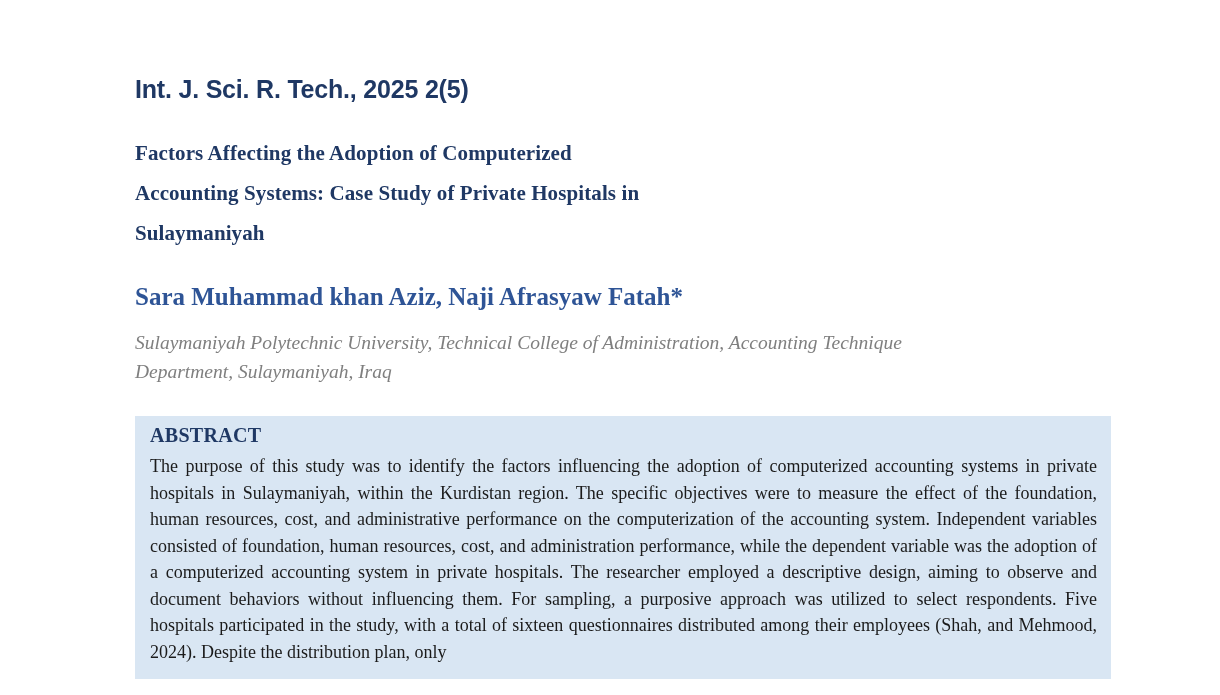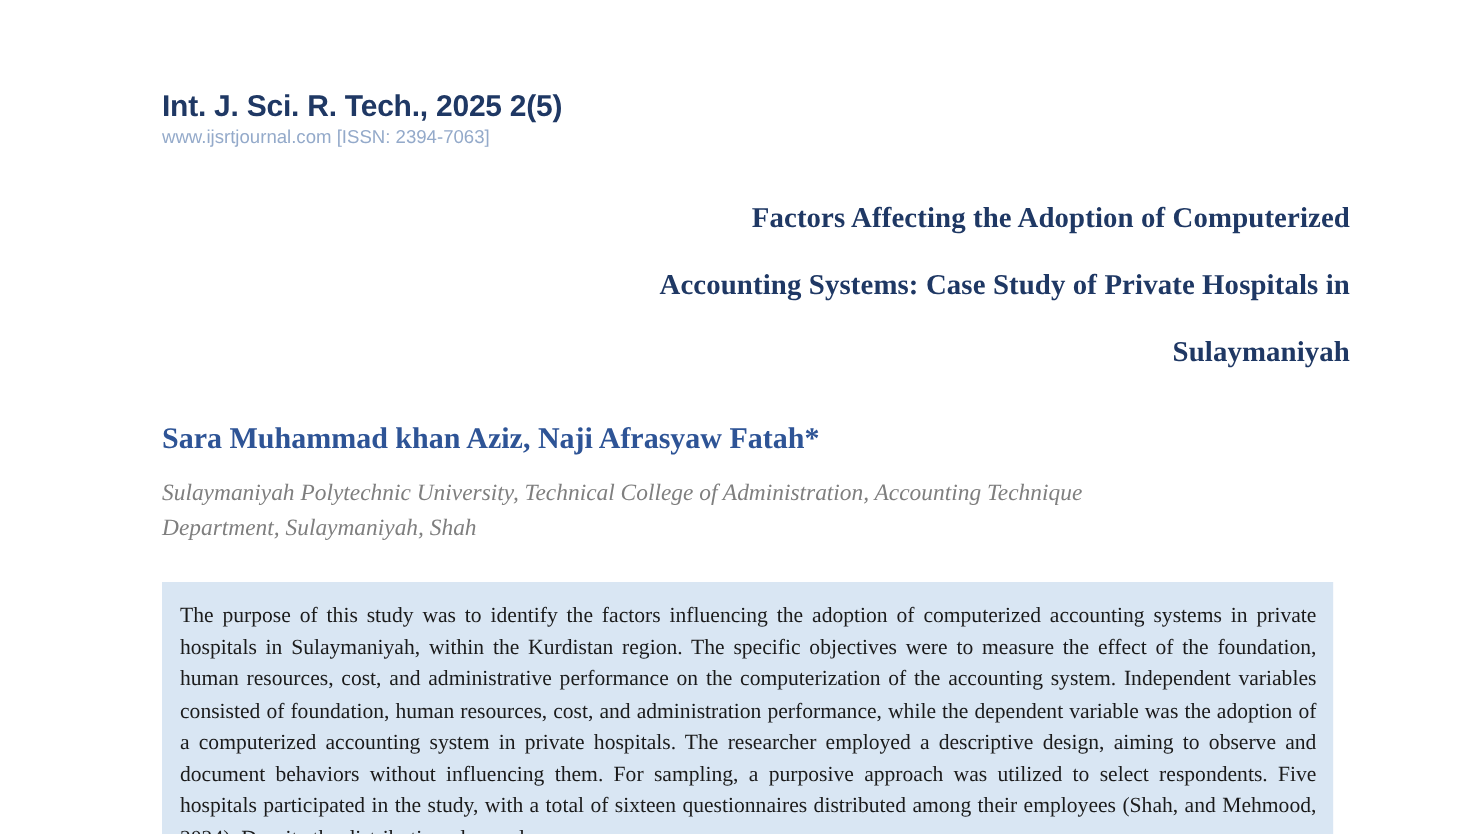--- a/index.html
+++ b/index.html
@@ -62,26 +62,25 @@
     font-style: italic;
     font-size: 25px;
     color: var(--article_type_blue);
     margin-top: 1px;
   }
   
   .paper-title {
     margin-top: 29px;
     font-family: "Liberation Serif", serif;
     font-weight: bold;
-    font-size: 24px;
-    line-height: 56px;
+    font-size: 21px;
+    line-height: 40px;
     color: var(--navy);
     white-space: pre-line;
     letter-spacing: 0.1px;
-    text-align: right;
   }
   .authors {
     margin-top: 30px;
     font-family: "Liberation Serif", serif;
     font-weight: bold;
     font-size: 25px;
     color: var(--author_blue);
   }
   .affiliation {
     margin-top: 17px;
@@ -118,31 +117,31 @@
 </style>
 </head>
 <body>
 
 <div class="page">
   <div class="content">
 
     <div class="header-row">
       <div class="journal-block">
         <div class="journal-title">Int. J. Sci. R. Tech., 2025 2(5)</div>
-        <div class="journal-url">www.ijsrtjournal.com [ISSN: 2394-7063]</div>
       </div>
     </div>
 
     <h1 class="paper-title">Factors Affecting the Adoption of Computerized
 Accounting Systems: Case Study of Private Hospitals in
 Sulaymaniyah</h1>
 
     <div class="authors">Sara Muhammad khan Aziz, Naji Afrasyaw Fatah*</div>
 
     <div class="affiliation">Sulaymaniyah Polytechnic University, Technical College of Administration, Accounting Technique
-Department, Sulaymaniyah, Shah</div>
+Department, Sulaymaniyah, Iraq</div>
 
     <div class="abstract-box">
+      <div class="abstract-heading">ABSTRACT</div>
       <div class="abstract-body">The purpose of this study was to identify the factors influencing the adoption of computerized accounting systems in private hospitals in Sulaymaniyah, within the Kurdistan region. The specific objectives were to measure the effect of the foundation, human resources, cost, and administrative performance on the computerization of the accounting system. Independent variables consisted of foundation, human resources, cost, and administration performance, while the dependent variable was the adoption of a computerized accounting system in private hospitals. The researcher employed a descriptive design, aiming to observe and document behaviors without influencing them. For sampling, a purposive approach was utilized to select respondents. Five hospitals participated in the study, with a total of sixteen questionnaires distributed among their employees (Shah, and Mehmood, 2024). Despite the distribution plan, only</div>
     </div>
 
   </div>
 </div>
 
 </body></html>

